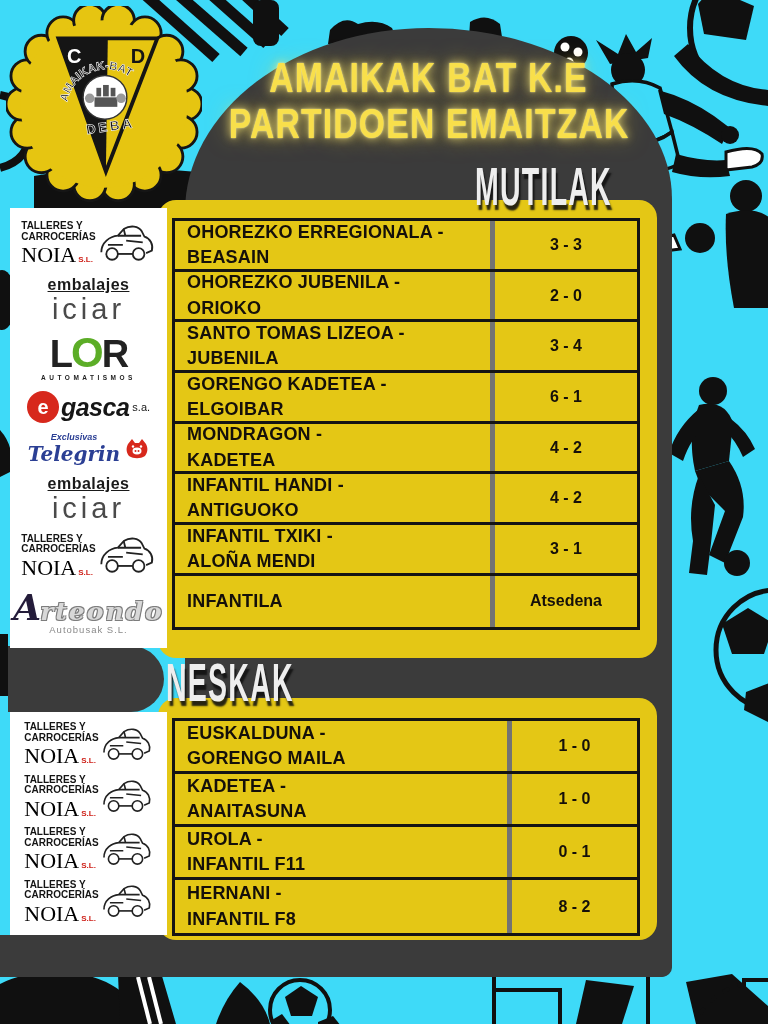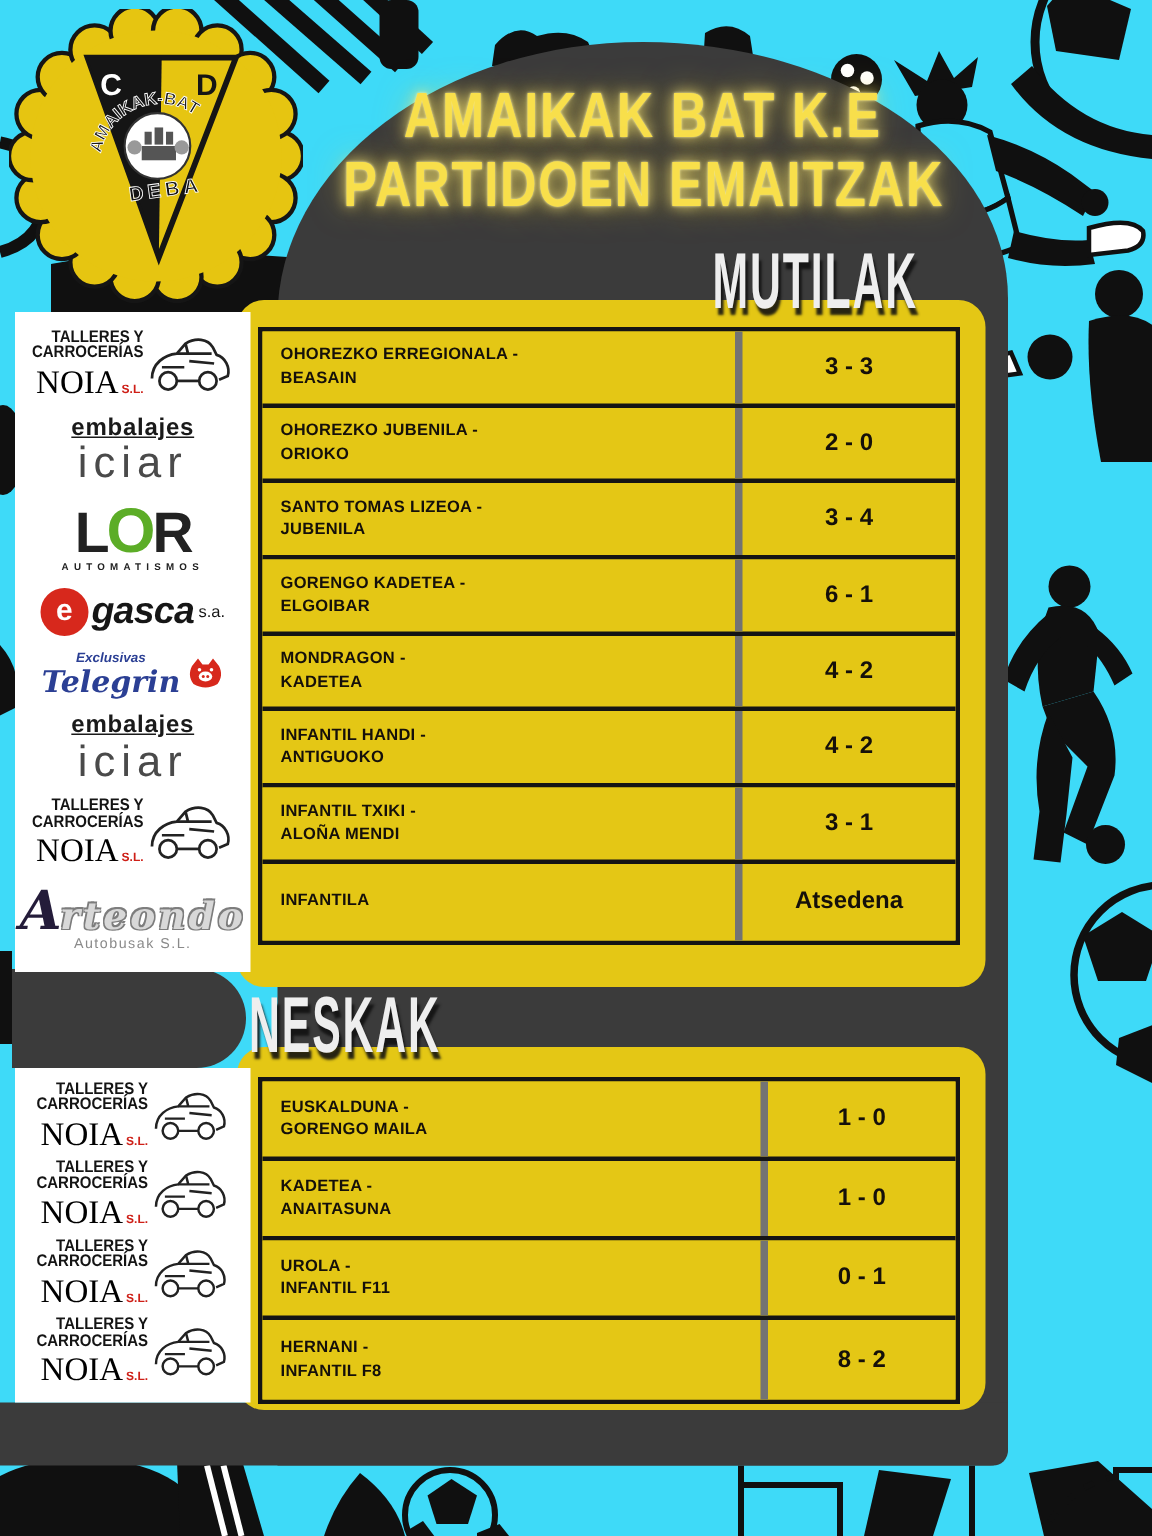--- a/index.html
+++ b/index.html
@@ -30,21 +30,21 @@
 
   
   .rtable{position:absolute;width:468px;border:3px solid #141414;box-sizing:border-box;}
   .t1{left:172px;top:218px;}
   .t2{left:172px;top:718px;}
   .trow{display:flex;box-sizing:border-box;border-bottom:3px solid #141414;background:#E4C715;}
   .trow:last-child{border-bottom:none;}
   .t1 .trow{height:50.7px;}
   .t2 .trow{height:53px;}
   .tcell-name{flex:1;display:flex;flex-direction:column;justify-content:center;padding:0 12px;}
-  .l1,.l2{font-weight:bold;font-size:11px;line-height:1.4;color:#15100a;letter-spacing:.2px;}
+  .l1,.l2{font-weight:bold;font-size:18px;line-height:1.4;color:#15100a;letter-spacing:.2px;}
   .l2:empty{display:none;}
   .tcell-score{display:flex;align-items:center;justify-content:center;border-left:5px solid #737373;
         font-weight:bold;font-size:16px;color:#15100a;}
   .t1 .tcell-score{width:142px;}
   .t2 .tcell-score{width:125px;}
 
   
   .title-wrap{position:absolute;left:185px;top:54px;width:487px;text-align:center;}
   .title-line{font-weight:bold;font-size:41px;line-height:1.13;letter-spacing:1.5px;color:#F8DF4B;
         white-space:nowrap;transform:scaleX(.82) scaleY(1.04);transform-origin:center;
@@ -53,21 +53,21 @@
         white-space:nowrap;text-shadow:3px 4px 2px rgba(18,18,18,.9);}
   .head-mutilak{top:160px;right:156px;transform:scaleX(.62) scaleY(1.15);transform-origin:100% 50%;}
   .head-neskak{top:656px;left:166px;transform:scaleX(.62) scaleY(1.15);transform-origin:0 50%;}
 
   
   .crest{position:absolute;left:6px;top:6px;width:196px;height:196px;}
 
   
   .logo-block{width:100%;display:flex;flex-direction:column;align-items:center;justify-content:center;}
   .noia{flex-direction:row;gap:2px;}
-  .noia-text{text-align:right;line-height:1.05;}
+  .noia-text{text-align:left;line-height:1.05;}
   .noia-top{font-size:10px;font-weight:bold;color:#141414;transform:scaleY(1.12);letter-spacing:0;}
   .noia-name-row{margin-top:1px;}
   .noia-name{font-family:"Liberation Serif",serif;font-weight:normal;font-size:22px;color:#000000;}
   .noia-sl{font-size:8px;font-weight:bold;color:#CE1F17;margin-left:2px;}
   .car-svg{width:58px;height:40px;}
   .w2 .car-svg{width:52px;height:36px;}
   .iciar-top{font-size:16px;font-weight:bold;color:#1a1a1a;text-decoration:underline;letter-spacing:.5px;line-height:1.1;}
   .iciar-name{font-size:29px;color:#4a4a4a;letter-spacing:4px;line-height:1.05;}
   .lor-letters{font-weight:bold;font-size:38px;color:#222;letter-spacing:-2px;line-height:.9;}
   .lor-o{color:#5CAD27;font-size:42px;}

